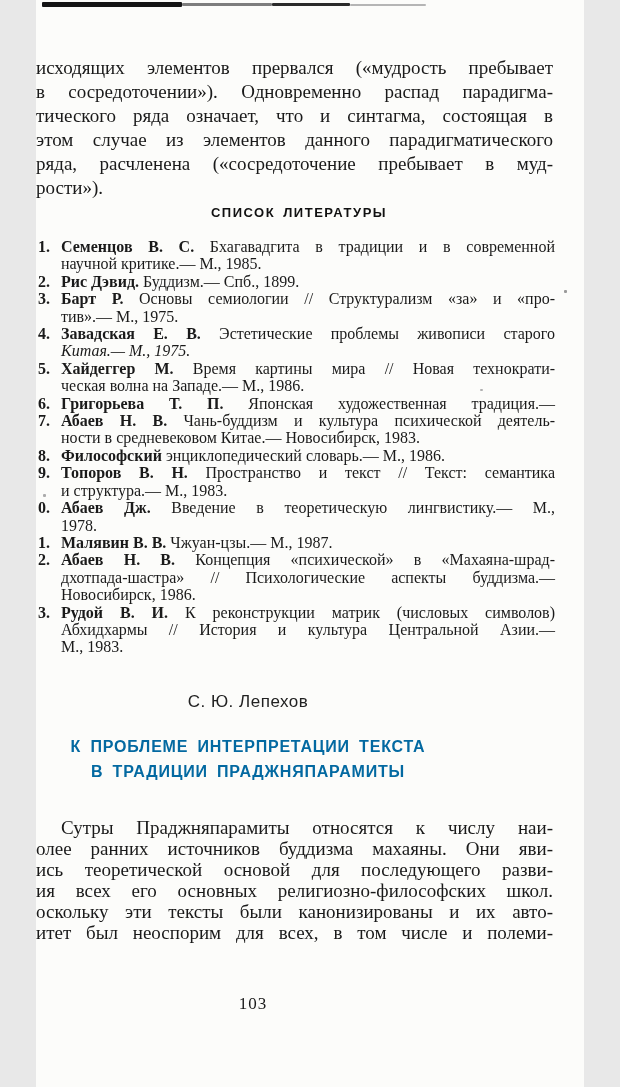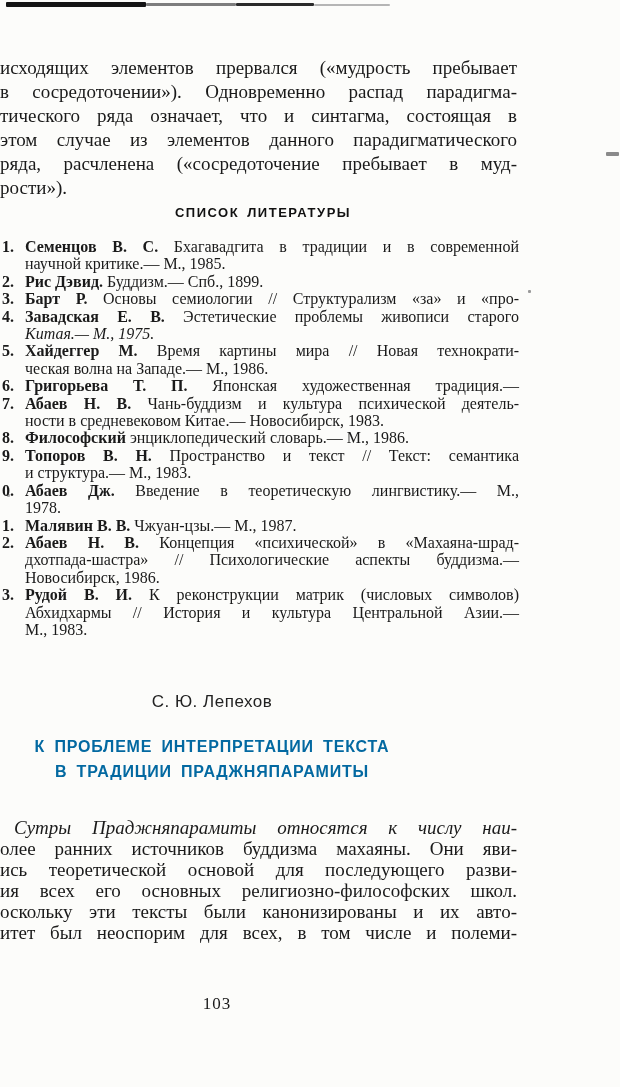--- a/index.html
+++ b/index.html
@@ -1,30 +1,30 @@
 <!DOCTYPE html>
 <html><head>
 <meta charset="utf-8">
 <style>
   html,body{margin:0;padding:0;background:#e8e8e8;}
   .page{
-    position:relative;width:620px;height:1087px;margin:0 auto;
+    position:relative;width:548px;height:1087px;margin:0 auto;
     background:#fcfcfa;color:#1a1a1a;overflow:hidden;
     font-family:"Liberation Serif","DejaVu Serif",serif;
   }
   .abs{position:absolute;}
   
   .art{position:absolute;border-radius:1px;}
   
   .para{left:0;width:517px;font-size:19px;}
   #intro-para{top:56px;line-height:24px;}
   #body-para{top:817px;line-height:21px;}
   .tline{white-space:normal;}
   .jl{text-align:justify;text-align-last:justify;}
-  .ind{padding-left:14px;font-style:italic;}
+  .ind{padding-left:25px;}
   
   #lit-heading{
     top:205px;left:100px;width:326px;text-align:center;
     font-family:"Liberation Sans","DejaVu Sans",sans-serif;
     font-weight:bold;font-size:13px;letter-spacing:1.5px;word-spacing:3px;
     color:#111;
   }
   #ref-list{top:238px;left:0;width:519px;font-size:16px;line-height:17.4px;}
   .item{position:relative;padding-left:25px;}
   .num{position:absolute;left:2px;top:0;width:21px;font-weight:bold;}
@@ -72,20 +72,21 @@
   <div id="ref-list" class="abs">
       <div class="item">
         <div class="tline jl"><span class="num">1.</span><b class="au">Семенцов В. С.</b> <span>Бхагавадгита в традиции и в современной</span></div>
         <div class="tline">научной критике.— М., 1985.</div>
       </div>
       <div class="item">
         <div class="tline"><span class="num">2.</span><b class="au">Рис Дэвид.</b> <span>Буддизм.— Спб., 1899.</span></div>
       </div>
       <div class="item">
         <div class="tline jl"><span class="num">3.</span><b class="au">Барт Р.</b> <span>Основы семиологии // Структурализм «за» и «про-</span></div>
+        <div class="tline">тив».— М., 1975.</div>
       </div>
       <div class="item">
         <div class="tline jl"><span class="num">4.</span><b class="au">Завадская Е. В.</b> <span>Эстетические проблемы живописи старого</span></div>
         <div class="tline it">Китая.— М., 1975.</div>
       </div>
       <div class="item">
         <div class="tline jl"><span class="num">5.</span><b class="au">Хайдеггер М.</b> <span>Время картины мира // Новая технократи-</span></div>
         <div class="tline">ческая волна на Западе.— М., 1986.</div>
       </div>
       <div class="item">

